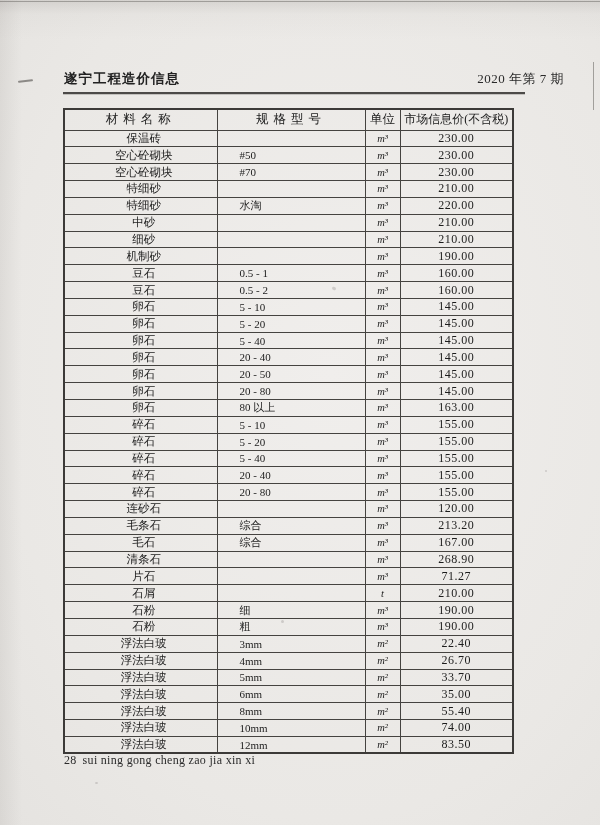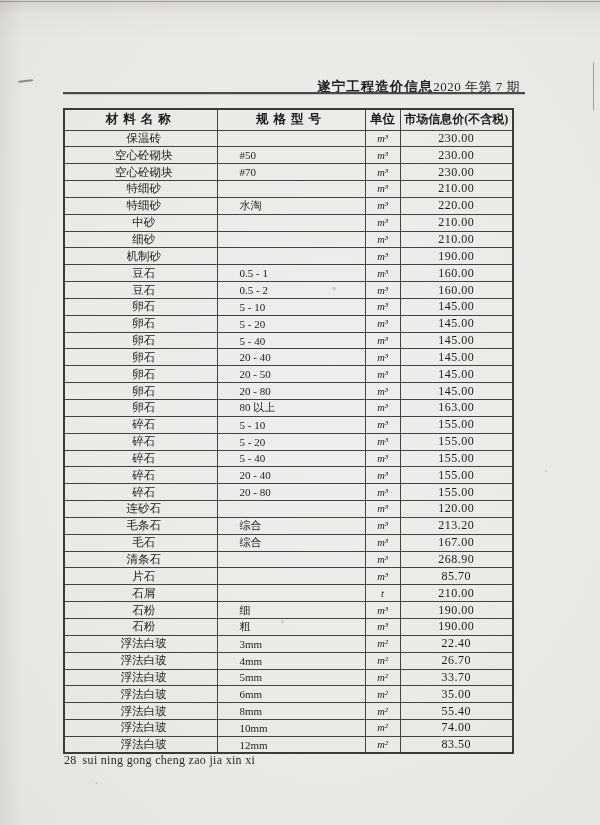--- a/index.html
+++ b/index.html
@@ -32,23 +32,23 @@
     background: #5a5855; transform: rotate(-6deg); opacity: 0.65; border-radius: 1px;
   }
   .speck { position: absolute; background: rgba(60,58,55,0.18); border-radius: 50%; }
   .speck.s1 { left: 332px; top: 287px; width: 4px; height: 3px; transform: rotate(20deg); }
   .speck.s2 { left: 281px; top: 620px; width: 3px; height: 3px; }
   .speck.s3 { left: 120px; top: 690px; width: 2px; height: 2px; }
   .speck.s4 { left: 545px; top: 470px; width: 2px; height: 2px; }
   .speck.s5 { left: 95px; top: 782px; width: 3px; height: 2px; }
 
   .page-header {
-    position: absolute; left: 0; top: 78px; width: 600px;
-    display: flex; justify-content: flex-end; align-items: baseline;
-    padding: 0 80px 0 64px;
+    position: absolute; left: 0; top: 70px; width: 600px;
+    display: flex; justify-content: space-between; align-items: baseline;
+    padding: 0 36px 0 64px;
   }
   .pub-title {
     font-size: 13.5px; font-weight: bold; letter-spacing: 1px; color: #222;
   }
   .issue {
     font-size: 13px; color: #2a2a2a; letter-spacing: 0.5px;
   }
   .header-rule {
     position: absolute; left: 63px; top: 92px; width: 462px; height: 2px;
     background: #4c4a48;
@@ -63,21 +63,21 @@
     font-size: 11.5px;
     color: #1c1c1c;
   }
   table.price-table th, table.price-table td {
     border: 1px solid #454340;
     overflow: hidden; white-space: nowrap;
     vertical-align: middle;
   }
   table.price-table { border: 2px solid #3c3a38; }
   thead th {
-    height: 21px; font-weight: bold; font-size: 12.5px;
+    height: 21px; font-weight: normal; font-size: 12.5px;
   }
   thead th:nth-child(1), thead th:nth-child(2) { letter-spacing: 5px; }
   thead th:nth-child(4) { letter-spacing: 0px; font-size: 12px; }
   tbody td { height: 16.85px; }
   tbody td:nth-child(1) { text-align: center; padding-left: 6px; font-size: 11.5px; }
   tbody td:nth-child(2) { text-align: left; padding-left: 22px; font-size: 11px; }
   tbody td:nth-child(3) { text-align: center; font-size: 10.5px; font-style: italic; }
   tbody td:nth-child(4) { text-align: center; font-size: 12px; letter-spacing: 0.5px; }
 
   .page-footer {
@@ -274,21 +274,21 @@
         <tr>
           <td>清条石</td>
           <td></td>
           <td>m³</td>
           <td>268.90</td>
         </tr>
         <tr>
           <td>片石</td>
           <td></td>
           <td>m³</td>
-          <td>85.70</td>
+          <td>71.27</td>
         </tr>
         <tr>
           <td>石屑</td>
           <td></td>
           <td>t</td>
           <td>210.00</td>
         </tr>
         <tr>
           <td>石粉</td>
           <td>细</td>

